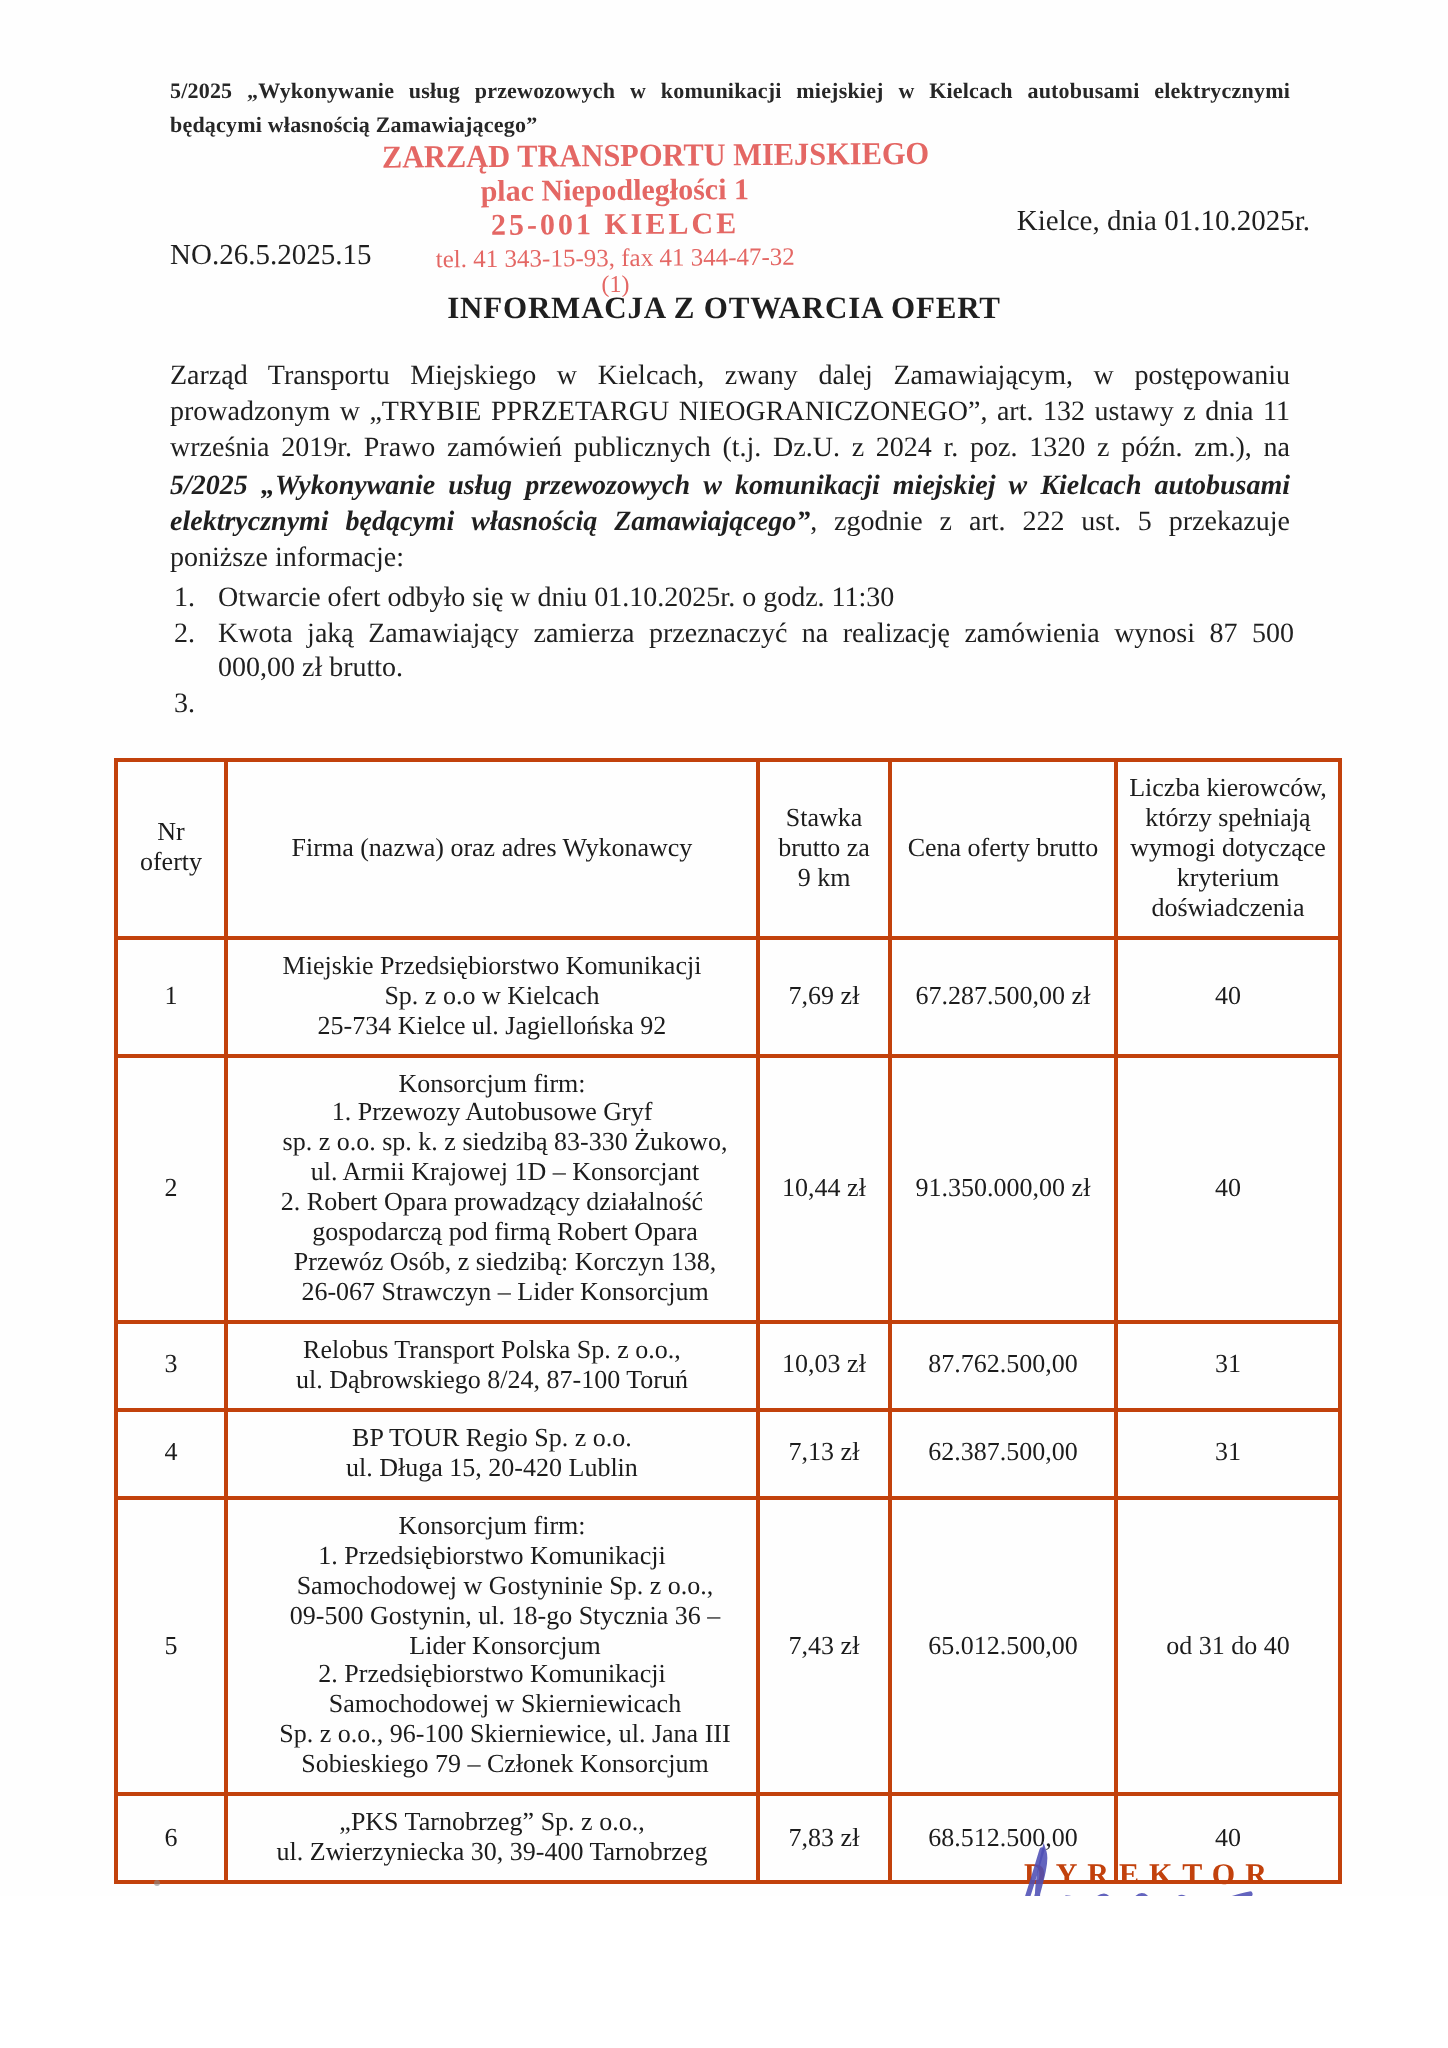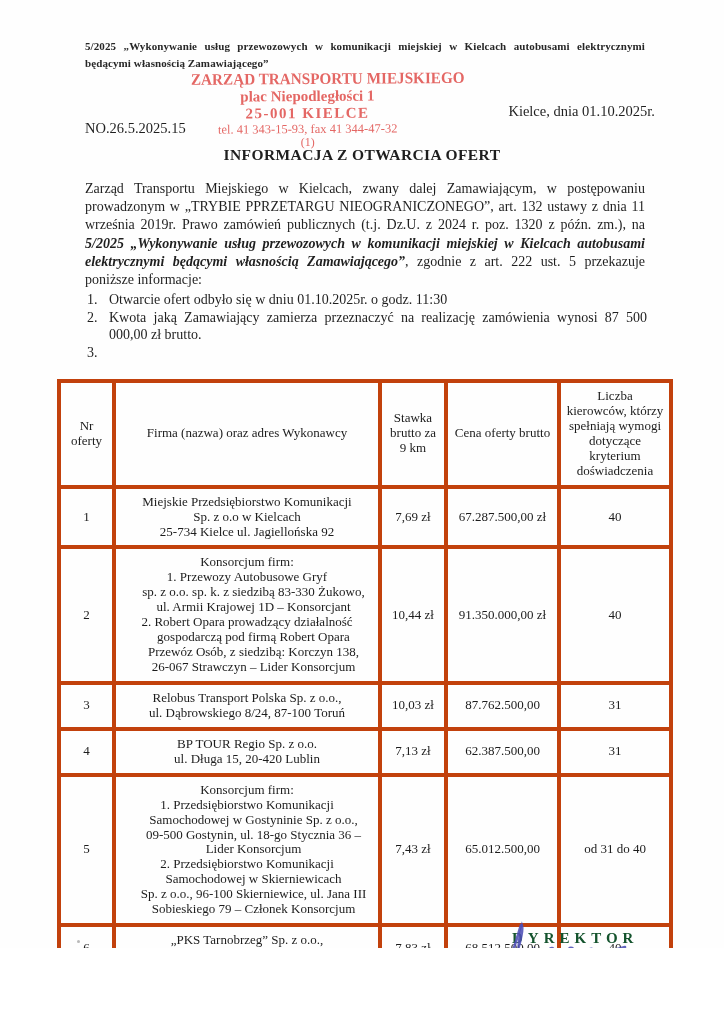--- a/index.html
+++ b/index.html
@@ -43,31 +43,31 @@
   .num-list { position:absolute; top:291px; left:85px; width:562px; font-size:14px; line-height:17.6px; }
   .list-item { position:relative; padding-left:24px; text-align:justify; }
   .list-num { position:absolute; left:2px; top:0; }
 
   table.offers {
     position:absolute; top:379px; left:57px; width:612px;
     border-collapse:collapse; table-layout:fixed;
     font-size:13px; line-height:1.15; color:#1c1c1c;
   }
   table.offers th, table.offers td {
-    border:4px solid #c2410c; vertical-align:middle; padding:6px 5px;
+    border:2px solid #c2410c; vertical-align:middle; padding:6px 5px;
   }
   table.offers th { font-weight:normal; text-align:center; }
   col.c-nr { width:55px; } col.c-firma { width:266px; } col.c-stawka { width:66px; }
   col.c-cena { width:113px; } col.c-liczba { width:112px; }
   td.cell-firma { text-align:center; white-space:pre-line; padding-left:9px; padding-right:4px; }
   td.cell-center { text-align:center; }
 
   .signature { position:absolute; top:930px; left:488px; width:200px; }
   .sig-role {
-    font-size:15px; font-weight:bold; letter-spacing:5px; color:#14532d;
+    font-size:15px; font-weight:bold; letter-spacing:5px; color:#c2410c;
     padding-left:24px; white-space:nowrap;
   }
   .sig-scribble { position:absolute; left:-4px; top:-10px; pointer-events:none; }
   .sig-name {
     margin-top:1px; font-size:14.5px; font-weight:bold; font-style:italic;
     color:#b91c1c; padding-left:16px; white-space:nowrap;
   }
   .scan-dot {
     position:absolute; top:940px; left:77px; width:3px; height:3px;
     border-radius:50%; background:#8a8a8a; opacity:0.6;

